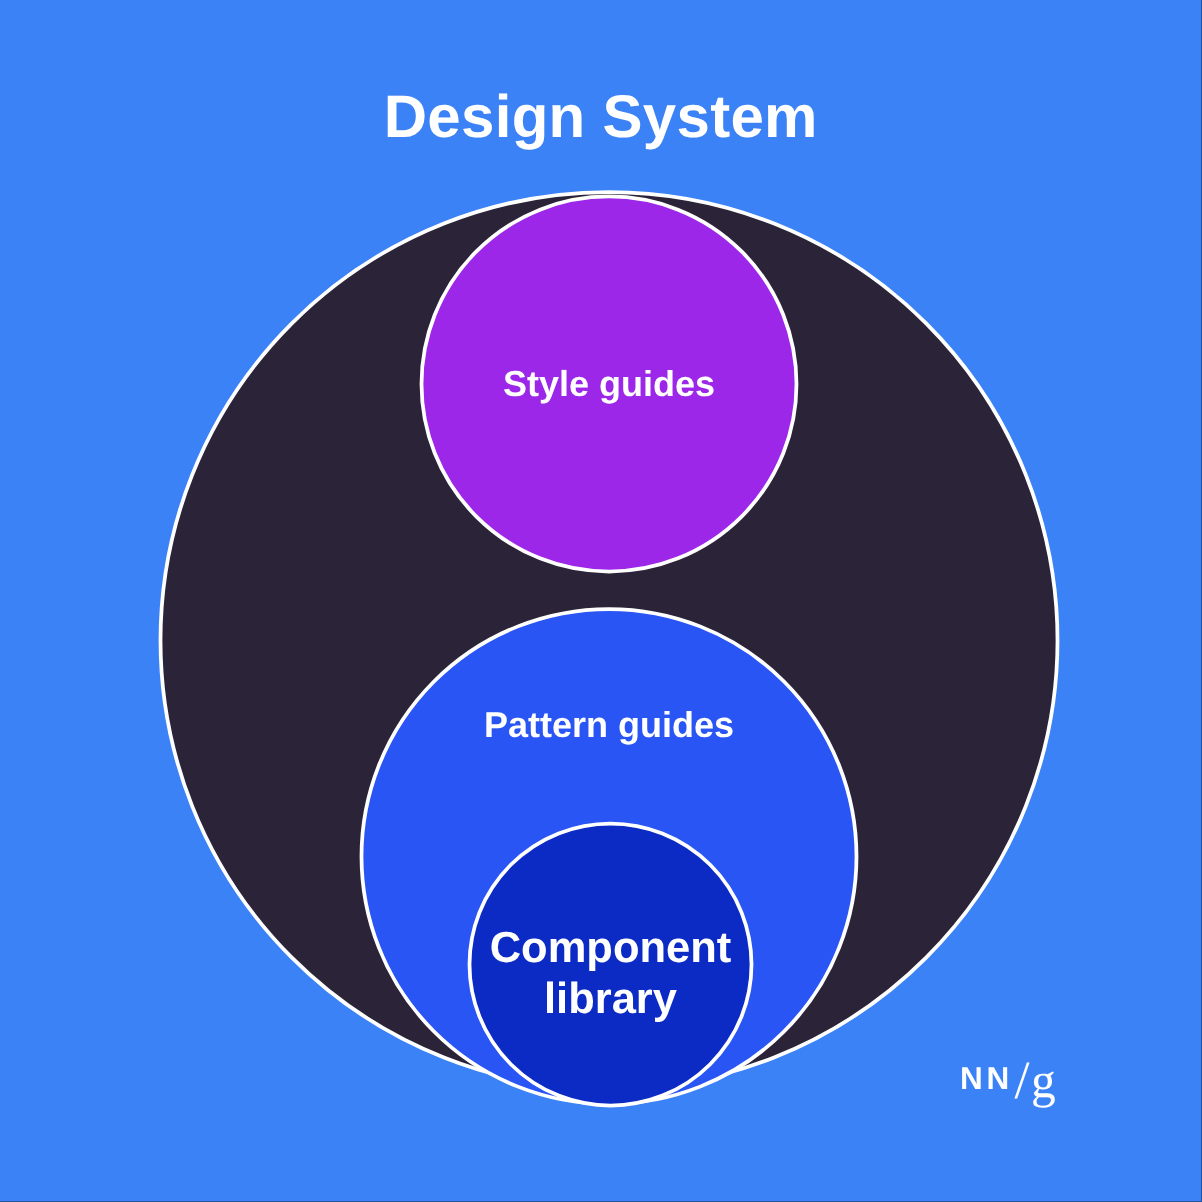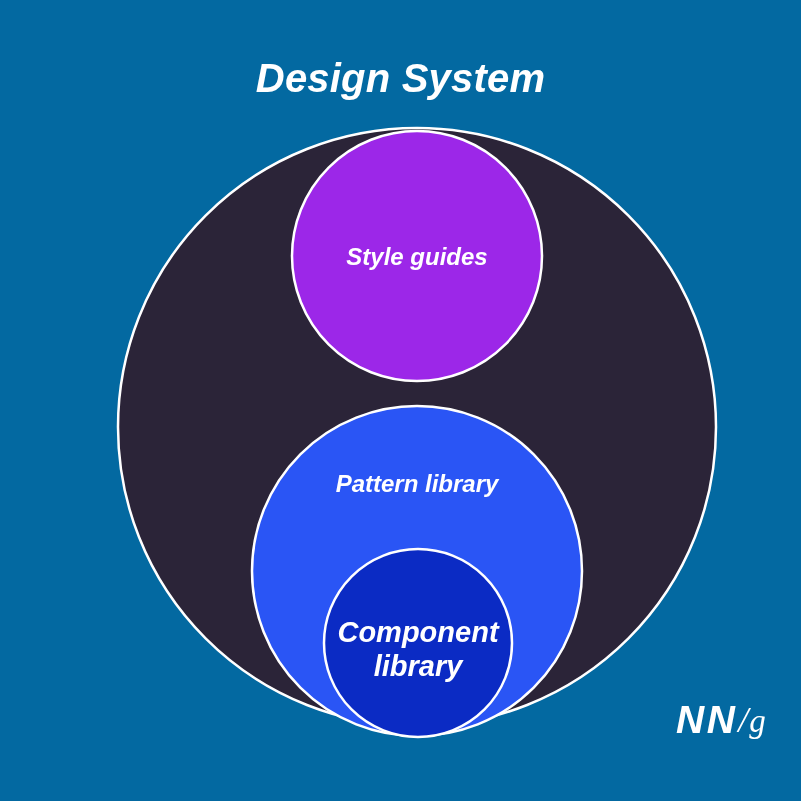--- a/index.html
+++ b/index.html
@@ -12,43 +12,42 @@
     height: 801px;
     overflow: hidden;
     font-family: "Liberation Sans", sans-serif;
     -webkit-font-smoothing: antialiased;
   }
 
   #stage {
     position: relative;
     width: 801px;
     height: 801px;
-    background: #0369a1;
-    font-style: italic;
+    background: #3b82f6;
   }
 
   
   .title {
     position: absolute;
     left: 0;
     top: 56px;
     width: 801px;
     text-align: center;
     color: #ffffff;
     font-size: 40px;
     font-weight: 700;
     letter-spacing: 0.2px;
     line-height: 1.1;
     white-space: nowrap;
   }
 
   
   .diagram {
     position: absolute;
-    left: 11px;
+    left: 0;
     top: 0;
     width: 640px;
     height: 801px;
   }
 
   .venn-svg {
     display: block;
     width: 801px;
     height: 801px;
   }
@@ -90,25 +89,24 @@
     position: absolute;
     left: 640px;
     top: 697px;
     height: 44px;
     display: flex;
     align-items: center;
     color: #ffffff;
     user-select: none;
   }
   .logo-nn {
-    font-size: 39px;
+    font-size: 21px;
     font-weight: 700;
     letter-spacing: 2.5px;
     line-height: 1;
-    margin-left: 36px;
   }
   .logo-slash {
     font-family: "Liberation Serif", serif;
     font-size: 36px;
     font-weight: 300;
     line-height: 1;
     margin: 0 1px 0 1px;
     position: relative;
     top: 1px;
   }
@@ -135,21 +133,21 @@
 
       <circle cx="406" cy="256" r="125" fill="#9c27e8" stroke="#ffffff" stroke-width="2.5"></circle>
 
       <circle cx="406" cy="571" r="165" fill="#2a55f5" stroke="#ffffff" stroke-width="2.5"></circle>
 
       <circle cx="407" cy="643" r="94" fill="#0b2bc4" stroke="#ffffff" stroke-width="2.5"></circle>
     </svg>
 
     <div class="circle-label label-style-guides">Style guides</div>
 
-    <div class="circle-label label-pattern-library">Pattern library</div>
+    <div class="circle-label label-pattern-library">Pattern guides</div>
 
     <div class="circle-label label-component-library">Component
 library</div>
   </div>
 
   <div class="logo">
     <span class="logo-nn">NN</span>
     <span class="logo-slash">/</span>
     <span class="logo-g">g</span>
   </div>

